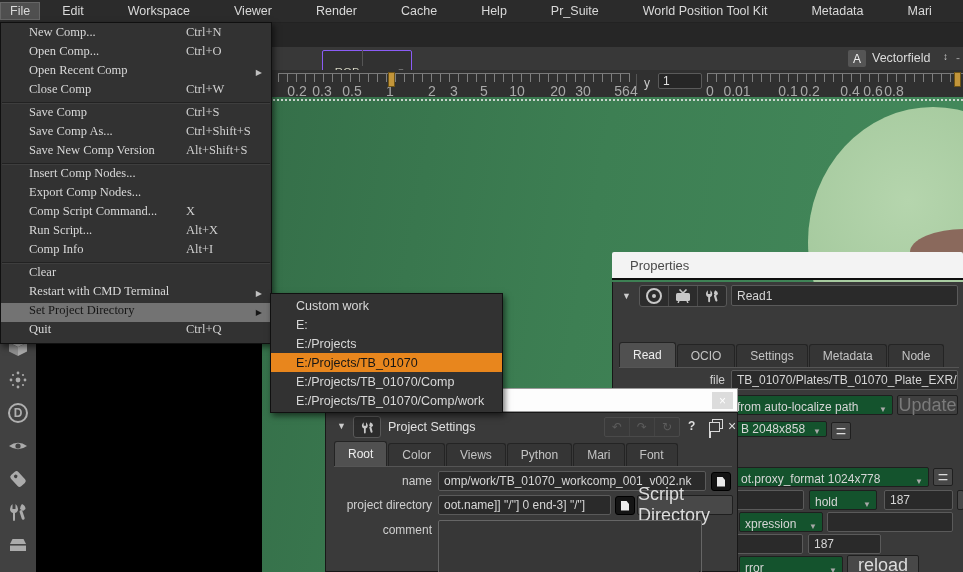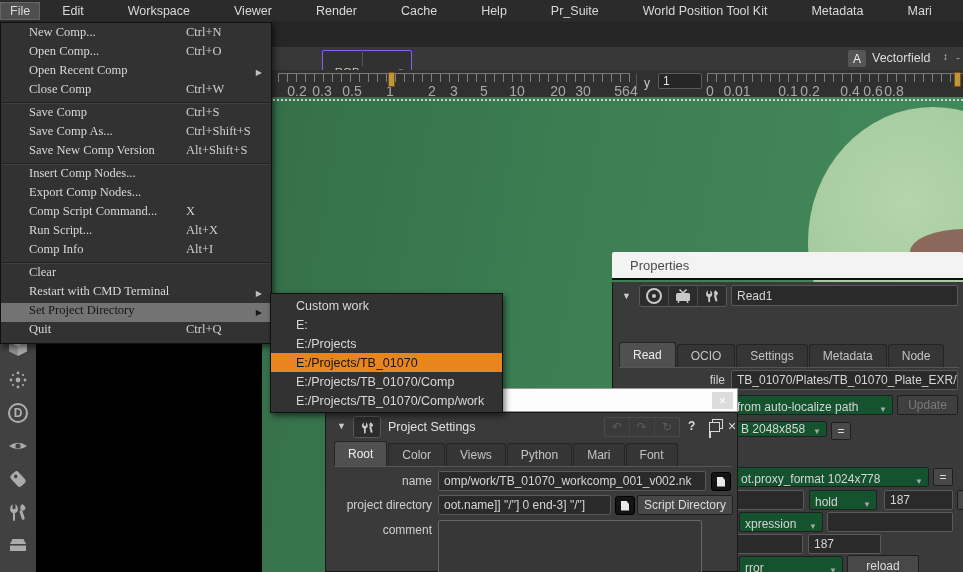--- a/index.html
+++ b/index.html
@@ -77,21 +77,21 @@
   #nodegraph{position:absolute;left:36px;top:329px;width:226px;height:243px;background:#000;z-index:2;}
 
   
   .input{background:#2a2a2a;border:1px solid #5a5a5a;border-radius:2px;color:#d6d6d6;
          font-size:12px;padding:0 5px;display:flex;align-items:center;white-space:nowrap;
          overflow:hidden;box-sizing:border-box;font-family:"Liberation Sans","DejaVu Sans",sans-serif;}
   input.input,textarea.input{outline:none;}
   .dd{background:#14532d;border:1px solid #1f1f1f;border-radius:2px;color:#d6d6d6;font-size:12px;
       padding:0 5px;display:flex;align-items:flex-end;white-space:nowrap;overflow:hidden;box-sizing:border-box;}
   .dd .dd-arrow{margin-left:auto;padding-left:4px;}
-  .btn{background:#484848;border:1px solid #1f1f1f;border-radius:2px;color:#dcdcdc;font-size:12px;
+  .btn{background:#484848;border:1px solid #1f1f1f;border-radius:2px;color:#dcdcdc;font-size:18px;
        display:flex;align-items:center;justify-content:center;box-sizing:border-box;}
   .btn.disabled{color:#7a7a7a;background:#3f3f3f;}
   .row-label{position:absolute;width:112px;text-align:right;color:#cfcfcf;font-size:12px;}
   .tab{height:22px;padding:0 13px;display:flex;align-items:center;font-size:12px;color:#c4c4c4;
        background:#353535;border:1px solid #242424;border-bottom:none;border-radius:3px 3px 0 0;
        margin-right:1px;}
   .tab.active{background:#505050;color:#ededed;height:24px;}
   .tri{font-size:9px;color:#cccccc;}
 
   

